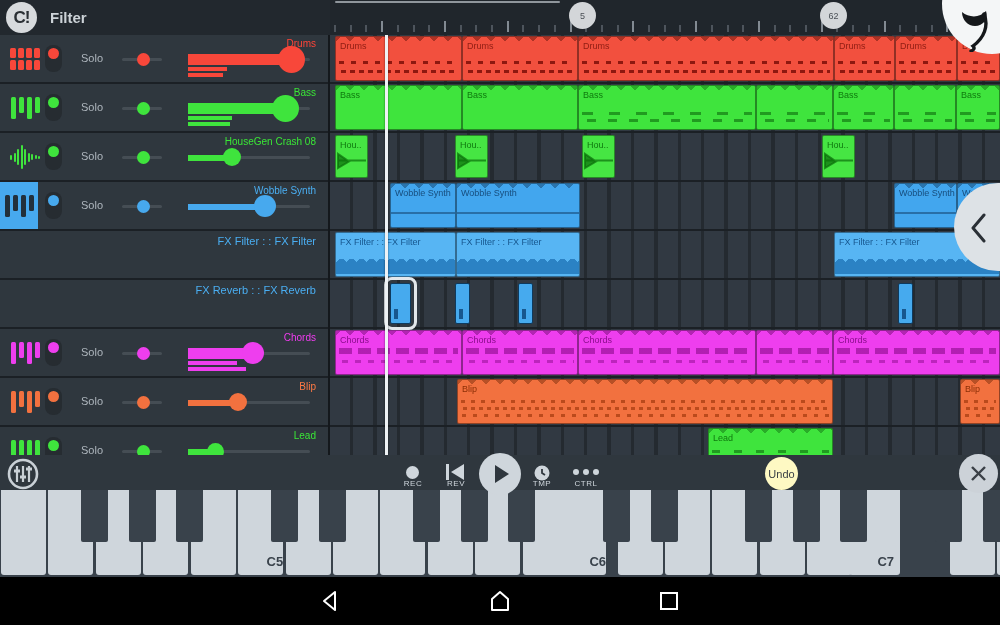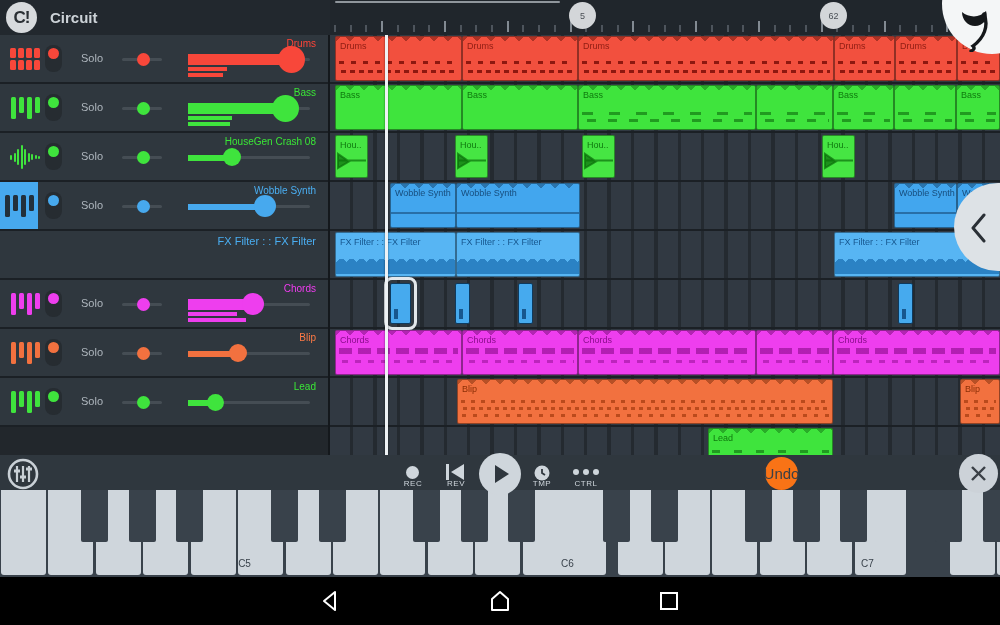--- a/index.html
+++ b/index.html
@@ -97,28 +97,28 @@
   #mixer-btn{position:absolute;left:7px;top:3px;width:32px;height:32px;z-index:9;}
   #rec-btn{position:absolute;left:406px;top:11px;width:13px;height:13px;border-radius:50%;background:#cfd6dc;}
   #rev-btn{position:absolute;left:446px;top:9px;width:20px;height:16px;}
   #rev-btn .bar{position:absolute;left:0;top:0;width:3px;height:16px;background:#cfd6dc;}
   #rev-btn .tri{position:absolute;left:5px;top:0;width:0;height:0;border-top:8px solid transparent;border-bottom:8px solid transparent;border-right:13px solid #cfd6dc;}
   #play-btn{position:absolute;left:479px;top:-2px;width:42px;height:42px;border-radius:50%;background:#cfd6dc;z-index:9;}
   #play-btn .tri{position:absolute;left:16px;top:12px;width:0;height:0;border-top:9px solid transparent;border-bottom:9px solid transparent;border-left:14px solid #2f373e;}
   #tmp-btn{position:absolute;left:534px;top:10px;width:16px;height:16px;}
   #ctrl-btn{position:absolute;left:573px;top:14px;width:26px;height:6px;display:flex;gap:4px;}
   #ctrl-btn i{width:6px;height:6px;border-radius:50%;background:#cfd6dc;}
-  #undo-btn{position:absolute;left:765px;top:2px;width:33px;height:33px;border-radius:50%;background:#f97316;
-            display:flex;align-items:center;justify-content:center;font-size:15px;color:#3a4046;z-index:9;}
+  #undo-btn{position:absolute;left:765px;top:2px;width:33px;height:33px;border-radius:50%;background:#fef9c3;
+            display:flex;align-items:center;justify-content:center;font-size:11px;color:#3a4046;z-index:9;}
   #close-btn{position:absolute;left:959px;top:-1px;width:39px;height:39px;border-radius:50%;background:#ccd2d8;z-index:9;}
   
   #keyboard{position:absolute;left:0;top:490px;width:1000px;height:87px;background:#39424b;overflow:hidden;}
   .wkey{position:absolute;top:0;height:85px;background:#cfd6dc;border-radius:0 0 3px 3px;}
   .bkey{position:absolute;top:0;height:52px;background:#39424b;z-index:2;border-radius:0 0 2px 2px;}
-  .klabel{position:absolute;bottom:6px;width:100%;text-align:left;font-size:10px;color:#39424b;}
+  .klabel{position:absolute;bottom:6px;width:100%;text-align:right;font-size:13px;color:#39424b;font-weight:bold;}
   
   #navbar{position:absolute;left:0;top:577px;width:1000px;height:48px;background:#000;}
   .nav-ic{position:absolute;top:11px;width:26px;height:26px;}
 </style>
 </head>
 <body>
 
 <div id="app">
 
   <div id="topbar">
@@ -169,21 +169,21 @@
           <div class="tick" style="left: 647.7px; height: 7px;"></div>
           <div class="tick" style="left: 663.4px; height: 7px;"></div>
         </div>
       <div id="badges">
           <div class="badge" style="left: 239px;">5</div>
           <div class="badge" style="left: 490px;">62</div>
         </div>
     </div>
     <div id="topbar-left">
       <div id="app-logo">C!</div>
-      <div id="app-title">Circuit</div>
+      <div id="app-title">Filter</div>
     </div>
   </div>
 
   <div id="main">
     <div id="left-panel">
         <div class="trow">
           <div class="tname" style="color: rgb(255, 68, 56);">Drums</div>
           <div class="icon-box">
             <div class="icon-pads">
               <div class="pad" style="background: rgb(248, 71, 58);"></div>
@@ -270,20 +270,23 @@
           </div>
           <div class="solo">Solo</div>
           <div class="ptrack"></div>
           <div class="pdot" style="left: 137px; background: rgb(71, 169, 238);"></div>
           <div class="vtrack"></div>
           <div class="vfill" style="top: 21.5px; height: 6px; width: 77px; background: rgb(71, 169, 238);"></div>
           <div class="knob" style="left: 254px; top: 13px; width: 22px; height: 22px; background: rgb(71, 169, 238);"></div>
         </div>
         <div class="trow">
           <div class="fxname" style="color: rgb(74, 174, 242);">FX Filter :  : FX Filter</div>
+        </div>
+        <div class="trow">
+          <div class="fxname" style="color: rgb(74, 174, 242);">FX Reverb :  : FX Reverb</div>
         </div>
         <div class="trow">
           <div class="tname" style="color: rgb(240, 60, 240);">Chords</div>
           <div class="icon-box">
             <div class="icon-keys">
               <div class="bar" style="background: rgb(238, 62, 238);"></div>
               <div class="bar" style="background: rgb(238, 62, 238);"></div>
               <div class="bar" style="background: rgb(238, 62, 238);"></div>
               <div class="bar" style="background: rgb(238, 62, 238);"></div>
             </div>
@@ -617,21 +620,21 @@
       <div class="wkey" style="left: 617.59px; width: 45.03px;"></div>
       <div class="bkey" style="left: 650.52px; width: 27px;"></div>
       <div class="wkey" style="left: 665.02px; width: 45.03px;"></div>
       <div class="wkey" style="left: 712.45px; width: 45.03px;"></div>
       <div class="bkey" style="left: 745.38px; width: 27px;"></div>
       <div class="wkey" style="left: 759.88px; width: 45.03px;"></div>
       <div class="bkey" style="left: 792.81px; width: 27px;"></div>
       <div class="wkey" style="left: 807.31px; width: 45.03px;"></div>
       <div class="bkey" style="left: 840.24px; width: 27px;"></div>
       <div class="wkey" style="left: 854.74px; width: 45.03px;"></div>
-      <div class="wkey" style="left: 849px; width: 45.03px; margin-left: 12px;">
+      <div class="wkey" style="left: 849px; width: 45.03px;">
         <div class="klabel">C7</div>
       </div>
       <div class="bkey" style="left: 935.1px; width: 27px;"></div>
       <div class="wkey" style="left: 949.6px; width: 45.03px;"></div>
       <div class="bkey" style="left: 982.53px; width: 27px;"></div>
       <div class="wkey" style="left: 997.03px; width: 45.03px;"></div>
     </div>
 
   <div id="navbar">
     <div class="nav-ic" style="left:317px">

